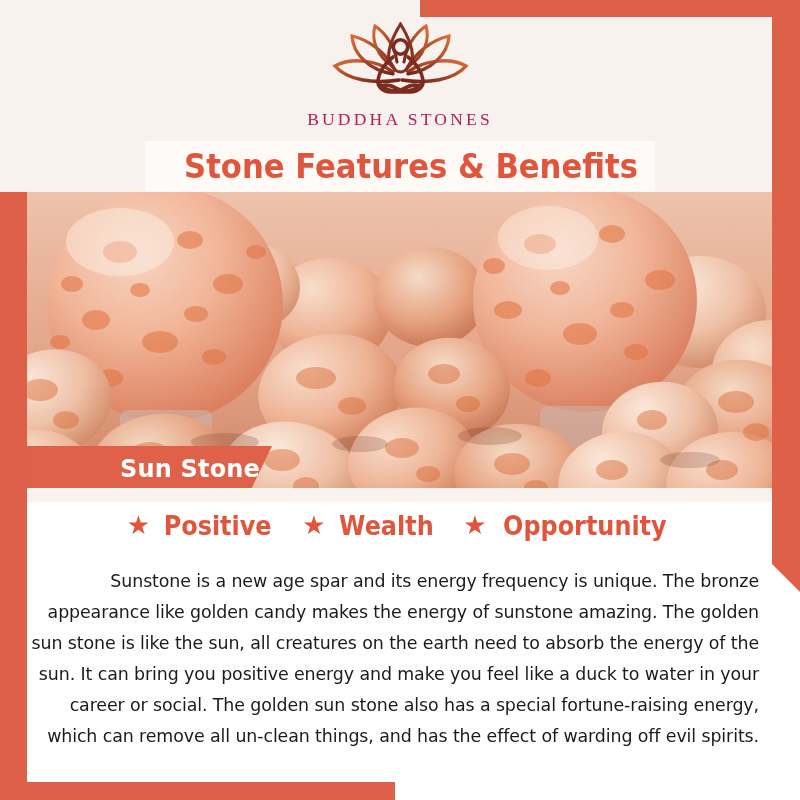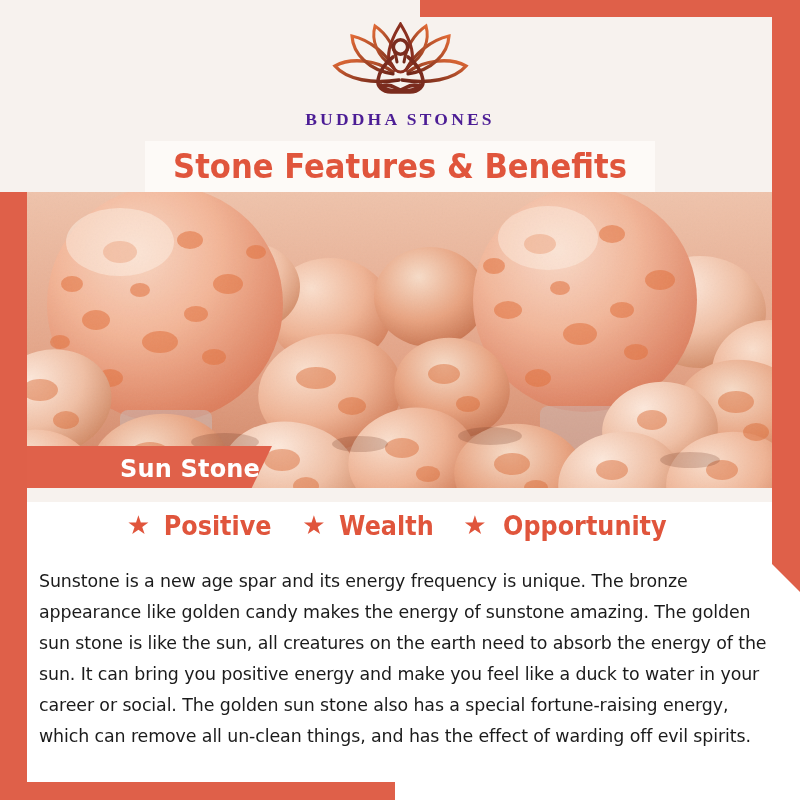--- a/index.html
+++ b/index.html
@@ -36,28 +36,28 @@
     background:#f7f2ee; z-index:2;
   }
   .logo-wrap{
     position:absolute; top:22px; left:0; width:800px;
     display:flex; flex-direction:column; align-items:center;
   }
   .logo-mark{ width:175px; height:80px; display:block; }
   .logo-text{
     margin-top:7px;
     font-family:"Liberation Serif", serif;
-    font-size:17.5px; letter-spacing:3.2px; color:#4c1d95; font-weight:700;
+    font-size:17.5px; letter-spacing:3.2px; color:#be185d; font-weight:400;
   }
 
   
   .title-band{
     position:absolute; top:141px; left:145px; width:510px; height:51px;
     background:#fdfaf7;
-    display:flex; align-items:center; justify-content:center;
+    display:flex; align-items:center; justify-content:flex-end;
     z-index:4;
   }
   .title-text{
     font-family:"DejaVu Sans", sans-serif;
     font-weight:700;
     font-size:33px;
     color:#e0553c;
     letter-spacing:0px;
     transform:scaleX(0.93);
     white-space:nowrap;
@@ -115,24 +115,23 @@
   }
 
   .paragraph{
     position:absolute; top:566px; left:27px; width:748px;
     padding-right:16px;
     font-family:"DejaVu Sans", sans-serif;
     font-size:17.4px;
     line-height:31px;
     color:#1b1b1b;
     font-weight:400;
-    text-align:left;
+    text-align:right;
     z-index:6;
     letter-spacing:-0.1px;
-    margin-left:12px;
   }
 </style>
 </head>
 <body>
 
 <div class="frame-top-right"></div>
 <div class="frame-right"></div>
 <div class="frame-left"></div>
 <div class="frame-bottom-left"></div>
 

